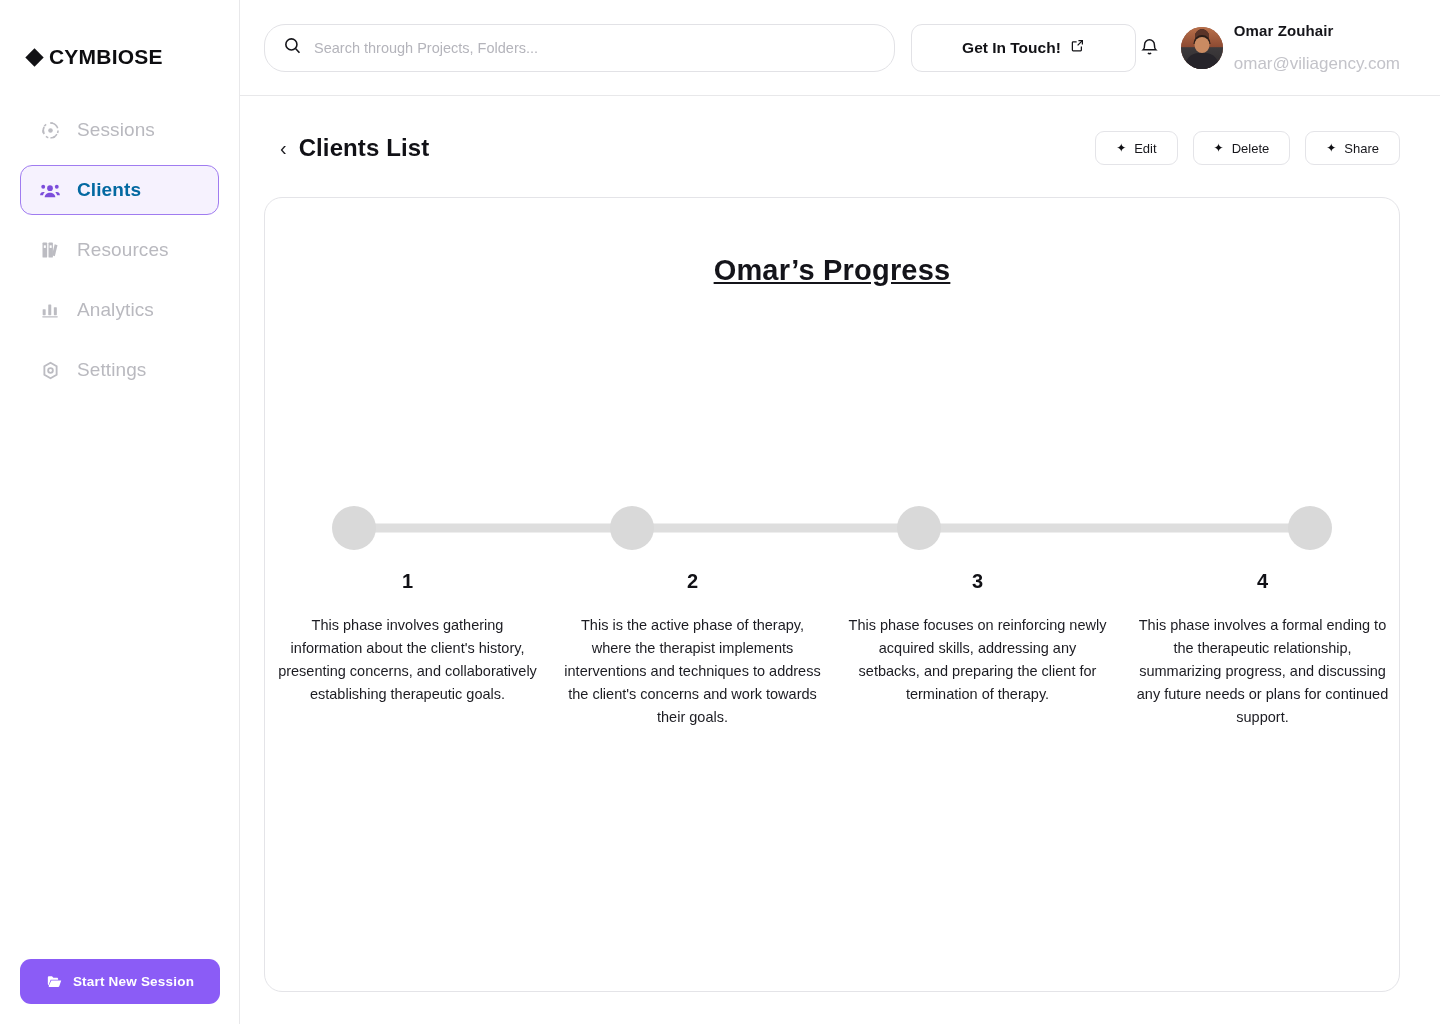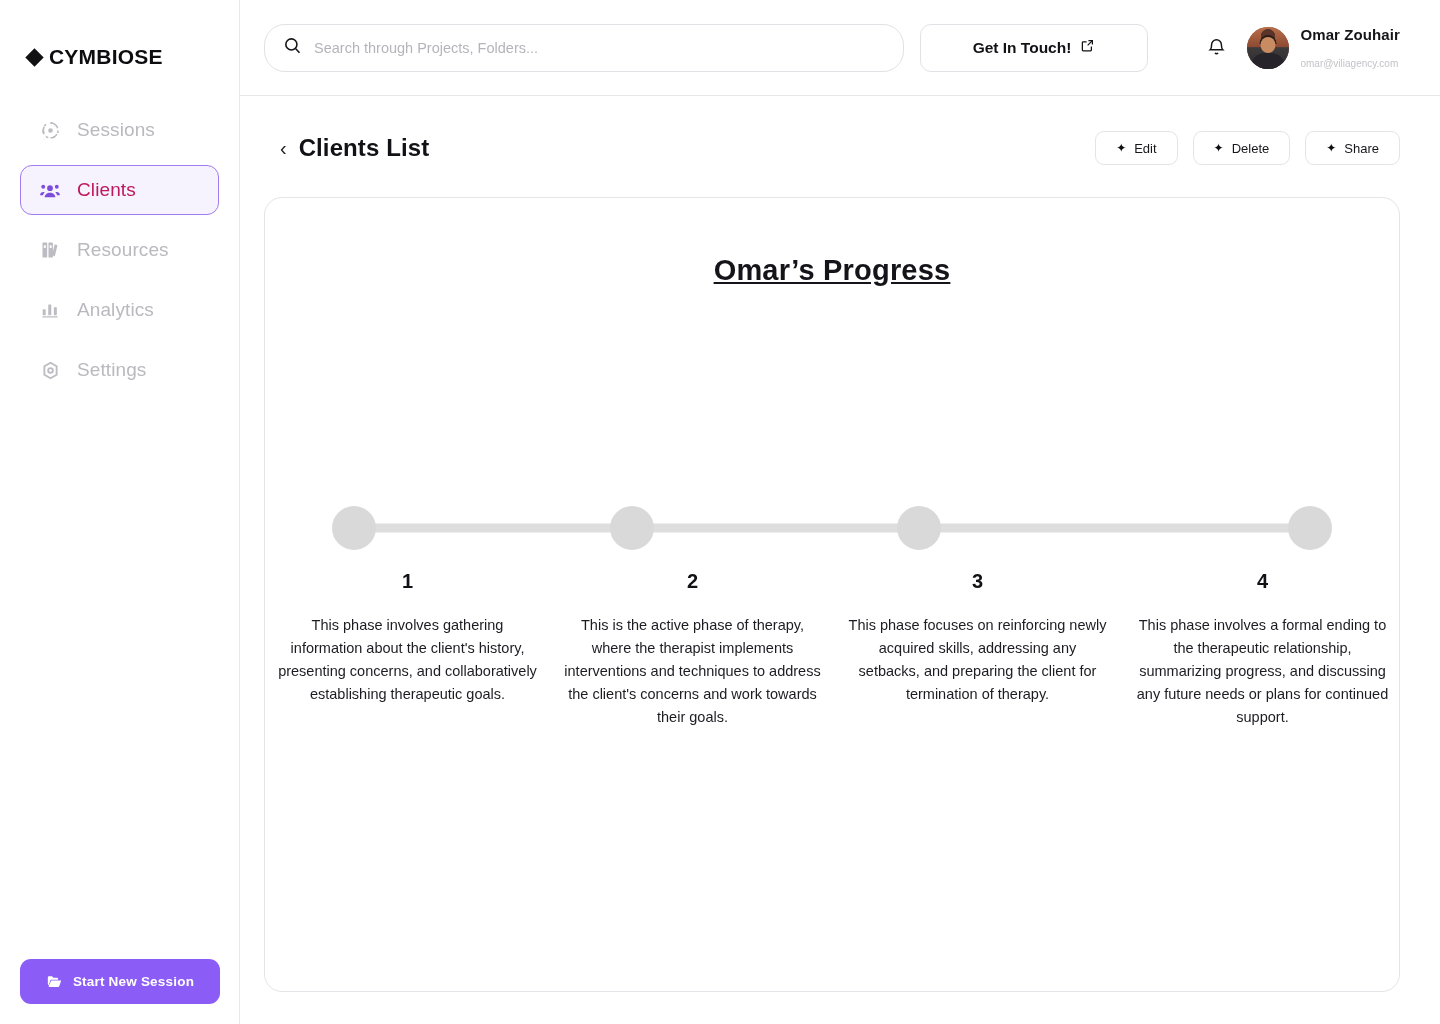--- a/index.html
+++ b/index.html
@@ -47,21 +47,21 @@
     cursor: pointer;
   }
   .nav-item .nav-label {
     font-size: 19px; font-weight: 500; color: #b9b9bf; letter-spacing: .1px;
   }
   .nav-item .nav-ico { width: 22px; height: 22px; display:flex; align-items:center; justify-content:center; color: #bcbcc2; }
   .nav-item.active {
     background: #f6f2fe;
     border: 1px solid #a07cf0;
   }
-  .nav-item.active .nav-label { color: #be185d; font-weight: 400; }
+  .nav-item.active .nav-label { color: #0369a1; font-weight: 700; }
   .nav-item.active .nav-ico { color: #7c4ddb; }
 
   .start-session {
     position: absolute;
     left: 20px; bottom: 20px;
     width: 200px; height: 45px;
     background: #8b5cf6;
     border: none; border-radius: 11px;
     color: #ffffff;
     font-family: "Liberation Sans", sans-serif;
@@ -117,21 +117,21 @@
     position: relative;
   }
   .avatar .av-bg { position:absolute; inset:0; background:
      radial-gradient(circle at 50% 22%, #5a3428 0 18%, transparent 19%),
      linear-gradient(180deg,#b9704a 0%, #8c4a32 48%, #3d3a3c 49%, #2e2b2d 100%); }
   .avatar .av-face { position:absolute; left:50%; top:26%; transform:translateX(-50%); width:15px;height:16px;border-radius:50%;background:#c98b62; }
   .avatar .av-hair { position:absolute; left:50%; top:20%; transform:translateX(-50%); width:17px;height:9px;border-radius:9px 9px 0 0;background:#2a1d18; }
   .avatar .av-body { position:absolute; left:50%; bottom:0; transform:translateX(-50%); width:34px;height:16px;border-radius:14px 14px 0 0;background:#26242a; }
   .user-meta { display: flex; flex-direction: column; gap: 15px; }
   .user-name { font-size: 15px; font-weight: 700; color: #15151a; letter-spacing: .1px; }
-  .user-email { font-size: 10px; color: #c3c3c9; }
+  .user-email { font-size: 17px; color: #c3c3c9; }
 
   
   .page-head {
     display: flex; align-items: center;
     padding: 28px 40px 0 40px;
     height: 76px;
   }
   .back-title { display: flex; align-items: center; gap: 12px; cursor: pointer; }
   .chev { font-size: 20px; color: #1a1a1f; line-height: 1; font-weight: 400; }
   .page-title { font-size: 24px; font-weight: 700; color: #111116; letter-spacing: .1px; }

